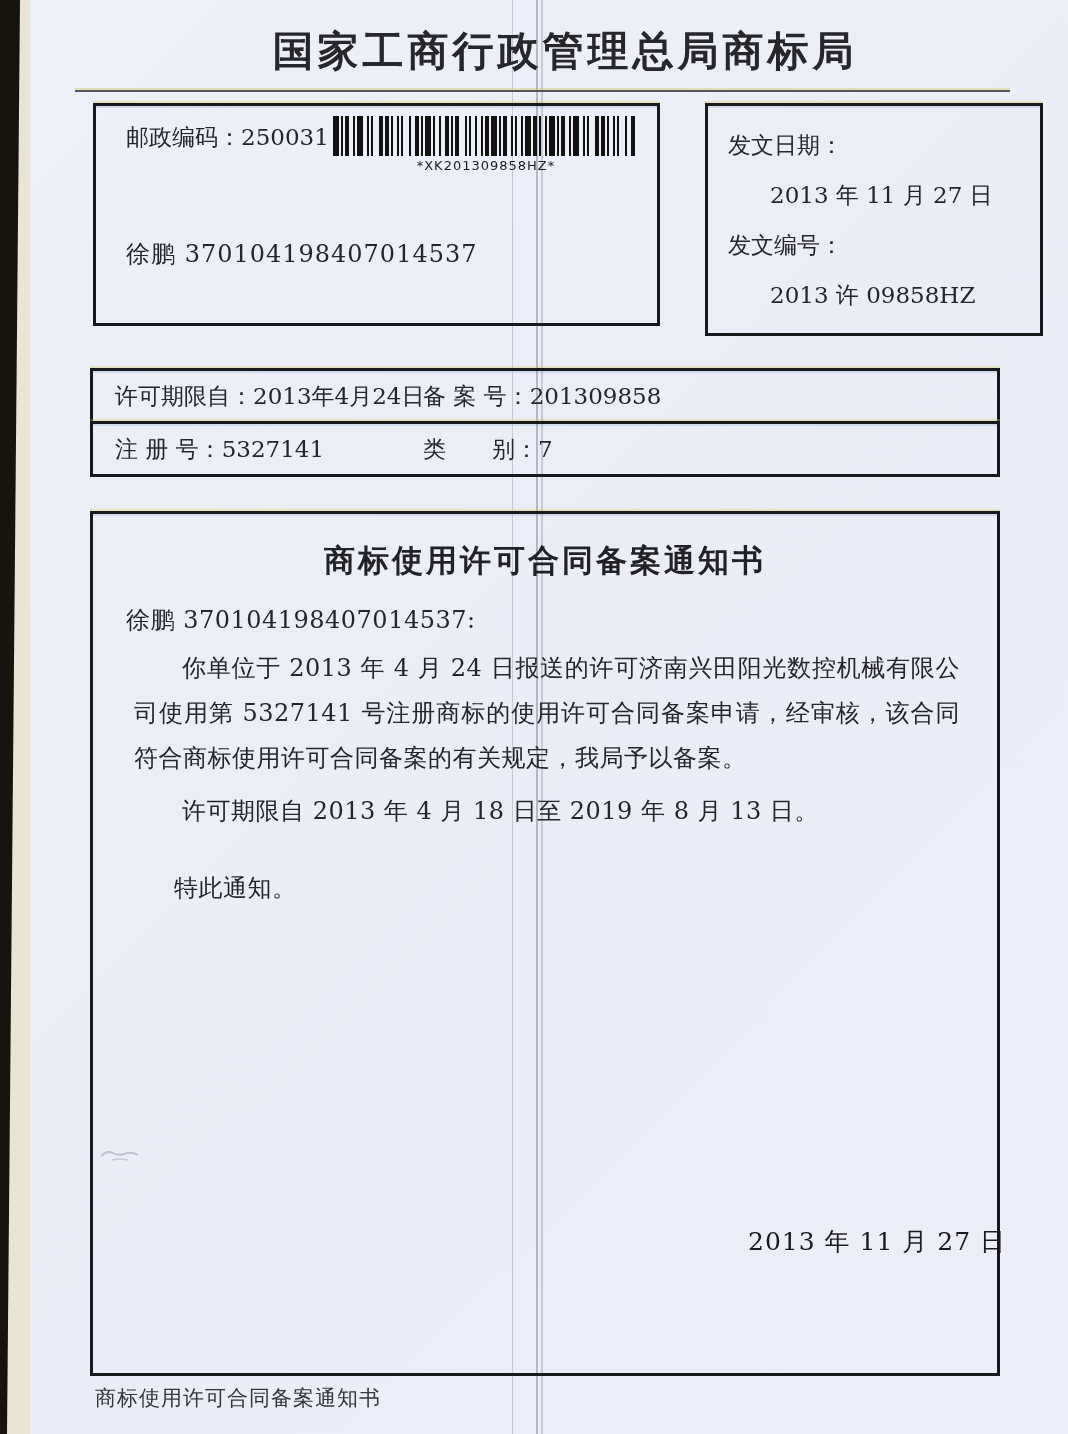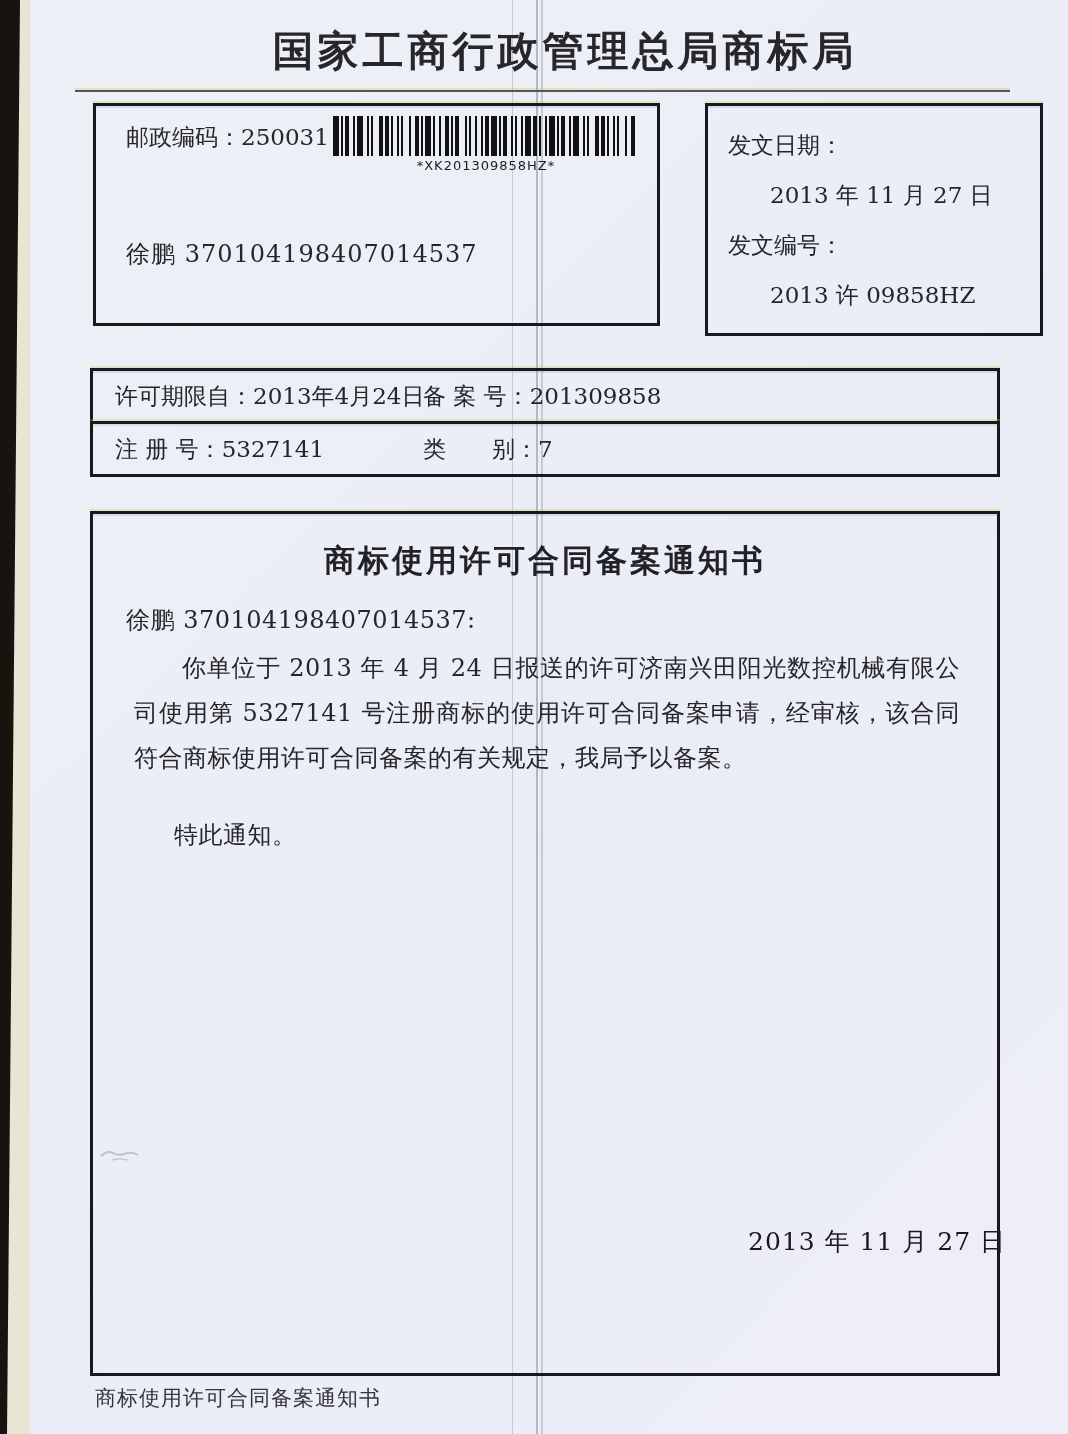--- a/index.html
+++ b/index.html
@@ -173,20 +173,21 @@
     <div class="cell-right">
       <span>类　　别：</span><span>7</span>
     </div>
   </div>
 
   <div class="scanbox box-main">
     <div class="notice-title">商标使用许可合同备案通知书</div>
     <div class="notice-body">
       <p class="salutation">徐鹏 370104198407014537:</p>
       <p class="para">你单位于 2013 年 4 月 24 日报送的许可济南兴田阳光数控机械有限公司使用第 5327141 号注册商标的使用许可合同备案申请，经审核，该合同符合商标使用许可合同备案的有关规定，我局予以备案。</p>
+      <p class="para">许可期限自 2013 年 4 月 18 日至 2019 年 8 月 13 日。</p>
       <p class="closing">特此通知。</p>
     </div>
 
     <div class="stamp-date">2013 年 11 月 27 日</div>
   </div>
 
   <svg class="smudge" width="44" height="20" viewBox="0 0 44 20">
     <path d="M3 10 q6 -6 12 -3 q5 3 11 1 q7 -3 14 1" fill="none" stroke="#9aa0ad" stroke-width="2"></path>
     <path d="M14 14 q8 -2 16 0" fill="none" stroke="#aab0bc" stroke-width="1.4"></path>
   </svg>

